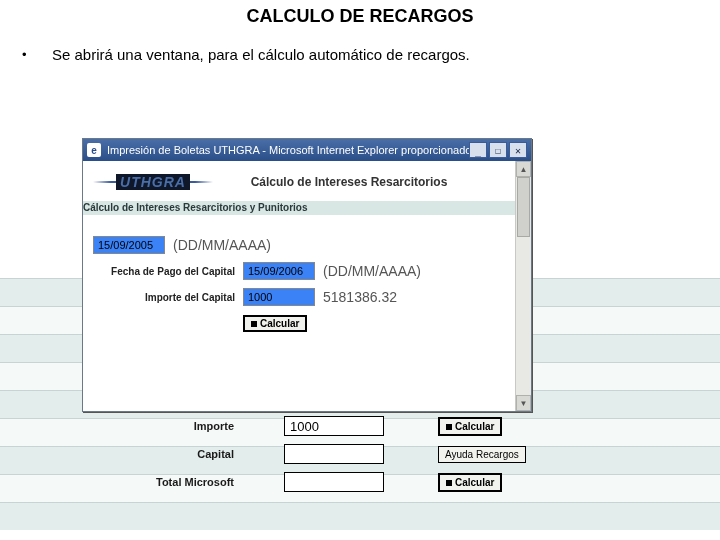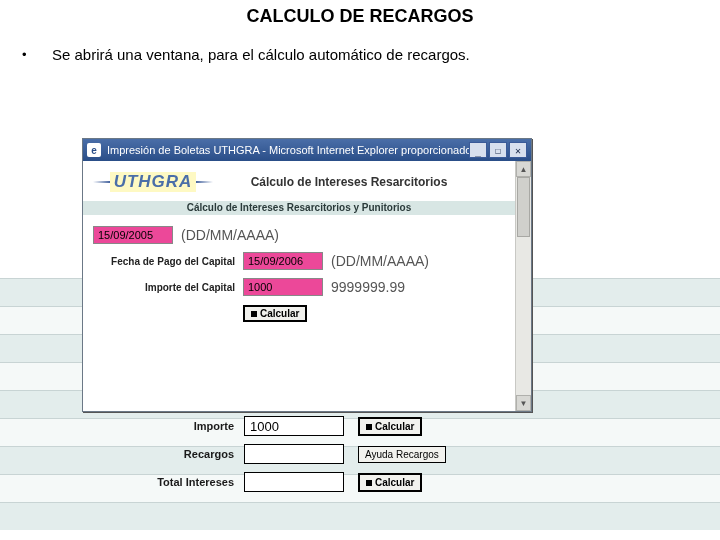--- a/index.html
+++ b/index.html
@@ -141,65 +141,65 @@
   }
   .logo-bar {
     position: absolute;
     left: 0; right: 0; top: 50%;
     height: 2px;
     background: linear-gradient(to right, rgba(60,90,140,0) 0%, #3a5a98 15%, #3a5a98 85%, rgba(60,90,140,0) 100%);
     transform: translateY(-50%);
   }
   .logo-text {
     position: relative;
-    background: #fef9c3;
+    background: #0f172a;
     padding: 0 4px;
     font-weight: bold;
     color: #4a6ea8;
     letter-spacing: 1px;
-    font-size: 17px;
+    font-size: 14px;
     font-style: italic;
   }
   .logo-sub {
     flex: 1;
     text-align: center;
     font-size: 12px;
     font-weight: bold;
     color: #333;
     padding-right: 20px;
   }
   .band {
     height: 14px;
     background: #d8e6e4;
-    margin: 4px -10px 1px -10px;
-    text-align: center;
+    margin: 4px -10px 11px -10px;
+    text-align: left;
     font-size: 10px;
     font-weight: bold;
     color: #2a3a3a;
     line-height: 14px;
   }
   .form-area { padding-top: 6px; }
   .frow {
     display: flex;
     align-items: center;
     height: 26px;
     font-size: 10px;
     color: #222;
   }
   .flabel {
     width: 150px;
     text-align: right;
     padding-right: 8px;
     font-weight: bold;
   }
   .finput {
-    width: 80px;
+    width: 72px;
     height: 18px;
     border: 1px solid #888;
-    background: #ec4899;
+    background: #3b82f6;
     font-size: 11px;
     padding: 0 4px;
     font-family: Arial, sans-serif;
   }
   .fhint {
     padding-left: 8px;
     color: #555;
     font-size: 14px;
   }
   .fbtn {
@@ -225,20 +225,21 @@
     top: 412px;
     width: 460px;
     z-index: 3;
     font-family: Verdana, Arial, sans-serif;
   }
   .lrow {
     display: flex;
     align-items: center;
     height: 28px;
     font-size: 11px;
+    gap: 40px;
   }
   .llabel {
     width: 162px;
     text-align: right;
     padding-right: 10px;
     font-weight: bold;
     color: #1a1a1a;
   }
   .linput {
     width: 100px;
@@ -324,40 +325,40 @@
           <div class="fhint">(DD/MM/AAAA)</div>
         </div>
         <div class="frow">
           <div class="flabel">Fecha de Pago del Capital</div>
           <input class="finput" value="15/09/2006" style="">
           <div class="fhint">(DD/MM/AAAA)</div>
         </div>
         <div class="frow">
           <div class="flabel">Importe del Capital</div>
           <input class="finput" value="1000" style="">
-          <div class="fhint">9999999.99</div>
+          <div class="fhint">5181386.32</div>
         </div>
         <div class="frow">
           <div class="flabel"></div>
           <button class="fbtn"><span class="sq"></span><span>Calcular</span></button>
         </div>
       </div>
     </div>
   </div>
 </div>
 
 <div class="lower">
   <div class="lrow">
     <div class="llabel">Importe</div>
     <input class="linput" value="1000" style="">
     <button class="lbtn"><span class="sq"></span><span>Calcular</span></button>
   </div>
   <div class="lrow">
-    <div class="llabel">Recargos</div>
+    <div class="llabel">Capital</div>
     <input class="linput" value="" style="">
     <button class="lbtn plain"><span>Ayuda Recargos</span></button>
   </div>
   <div class="lrow">
-    <div class="llabel">Total Intereses</div>
+    <div class="llabel">Total Microsoft</div>
     <input class="linput" value="" style="">
     <button class="lbtn"><span class="sq"></span><span>Calcular</span></button>
   </div>
 </div>
 
 </body></html>

